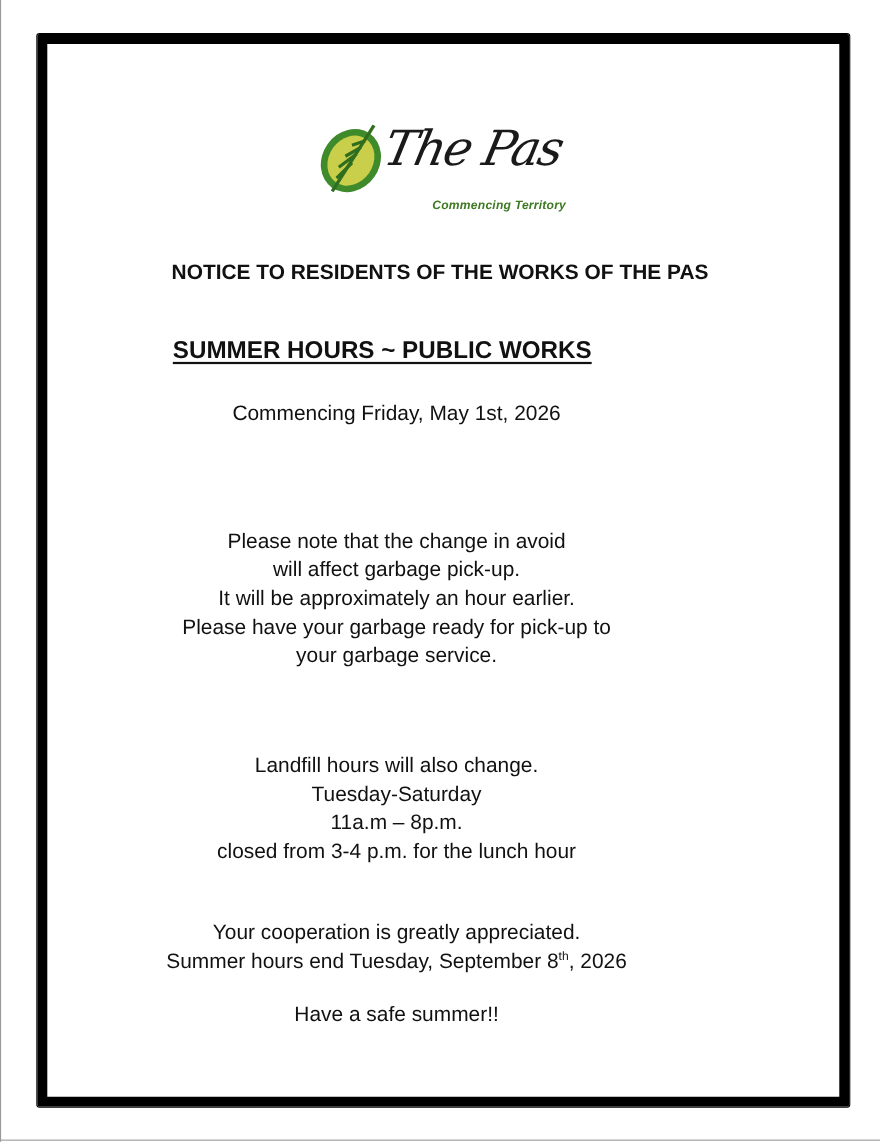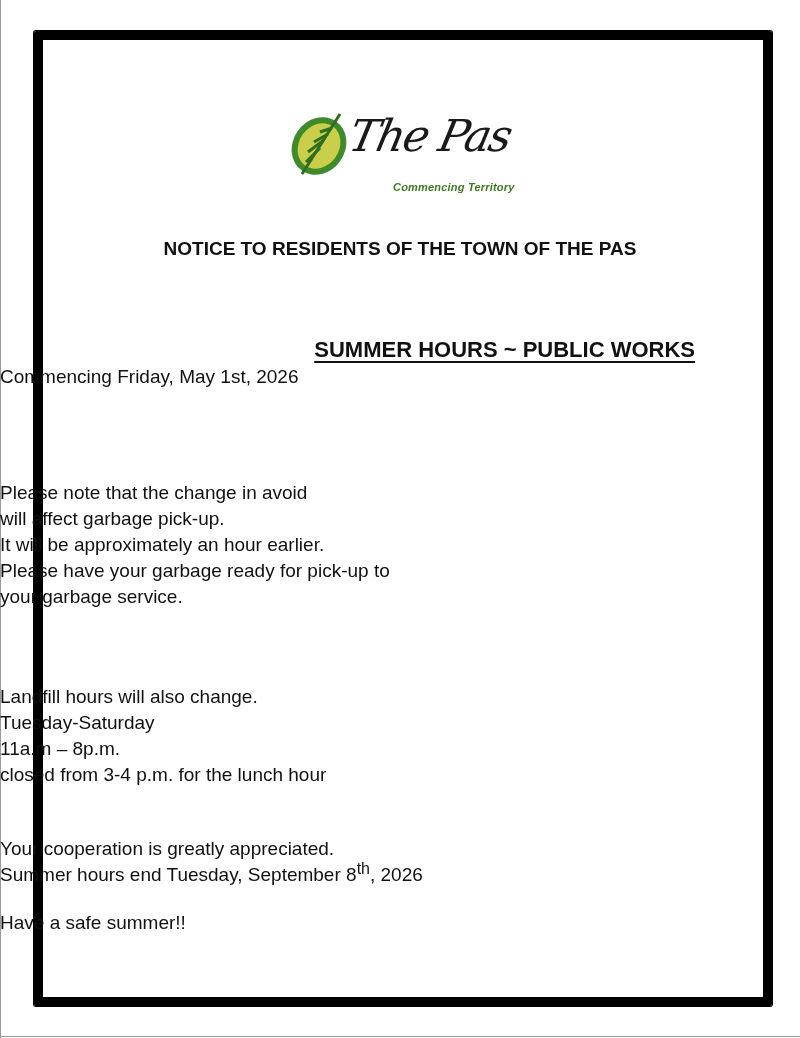--- a/index.html
+++ b/index.html
@@ -21,50 +21,50 @@
     }
     .logo-wordmark {
       position: absolute; left: 350px; top: 110px; font-family: "DejaVu Serif", serif; font-style: italic;
       font-size: 44px; color: #1a1a1a; letter-spacing: -2px; transform: skewX(-12deg);
     }
     .title {
       position: absolute; left: 0; width: 800px; top: 238px; text-align: center;
       font-weight: bold; font-size: 19px; letter-spacing: 0px;
     }
     .subtitle {
-      position: absolute; left: 0; width: 695px; top: 305px; text-align: right; margin-top: 32px;
+      position: absolute; left: 0; width: 695px; top: 305px; text-align: center;
     }
     .subtitle span {
       font-weight: bold; font-size: 22px; text-decoration: underline; text-underline-offset: 4px;
       text-decoration-thickness: 2px;
     }
-    .block { position: absolute; left: 0; width: 721px; text-align: left; font-size: 19px; line-height: 26px; }
+    .block { position: absolute; left: 0; width: 721px; text-align: center; font-size: 19px; line-height: 26px; }
     .block div { white-space: pre; }
-    sup { font-size: 16px; line-height: 0; vertical-align: super; }
+    sup { font-size: 11px; line-height: 0; vertical-align: super; }
   </style>
 </head>
 <body>
 
 <div class="page-edge-left"></div>
 <div class="page-edge-bottom"></div>
 
 <div class="frame"></div>
 
 <div class="logo">
   <svg width="62" height="72" viewBox="0 0 62 72" style="position:absolute;left:0;top:0;">
     <ellipse cx="31" cy="38" rx="26" ry="30" transform="rotate(35 31 38)" fill="#3f8a2a"></ellipse>
     <ellipse cx="31" cy="38" rx="20" ry="24" transform="rotate(35 31 38)" fill="#c9cf4a"></ellipse>
     <path d="M14 66 L52 6" stroke="#2f6e1e" stroke-width="3" fill="none"></path>
     <path d="M40 26 L26 34 M44 20 L32 24 M36 32 L20 44 M32 40 L18 54" stroke="#2f6e1e" stroke-width="3" fill="none"></path>
   </svg>
 </div>
 <div class="logo-wordmark">The Pas</div>
 <div class="logo-tagline">Commencing Territory</div>
 
-<div class="title">NOTICE TO RESIDENTS OF THE TOWN OF THE PAS</div>
+<div class="title">NOTICE TO RESIDENTS OF THE WORKS OF THE PAS</div>
 <div class="subtitle">
   <span>SUMMER HOURS ~ PUBLIC WORKS</span>
 </div>
 
 <div class="block" style="top:364px;">
   <div>Commencing Friday, May 1st, 2026</div>
 </div>
 
 <div class="block" style="top:480px;">
   <div>Please note that the change in avoid</div>

